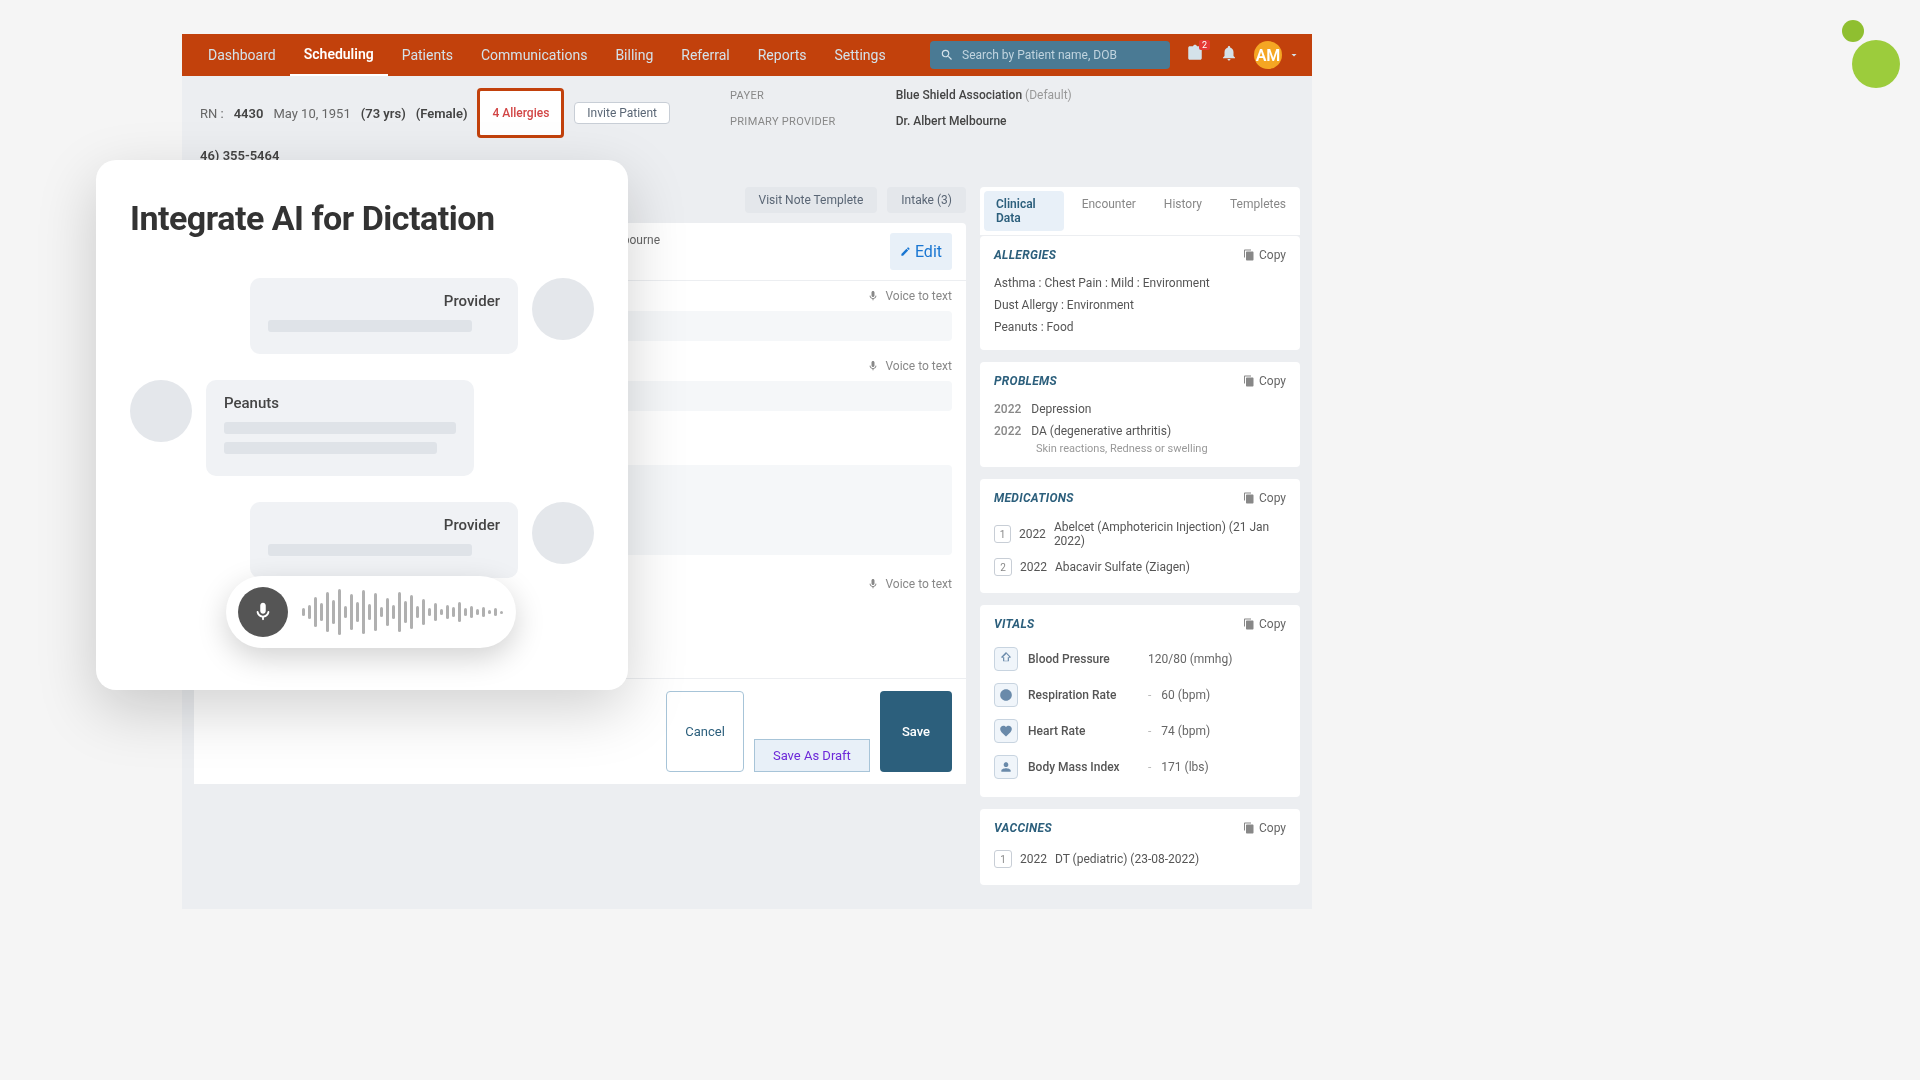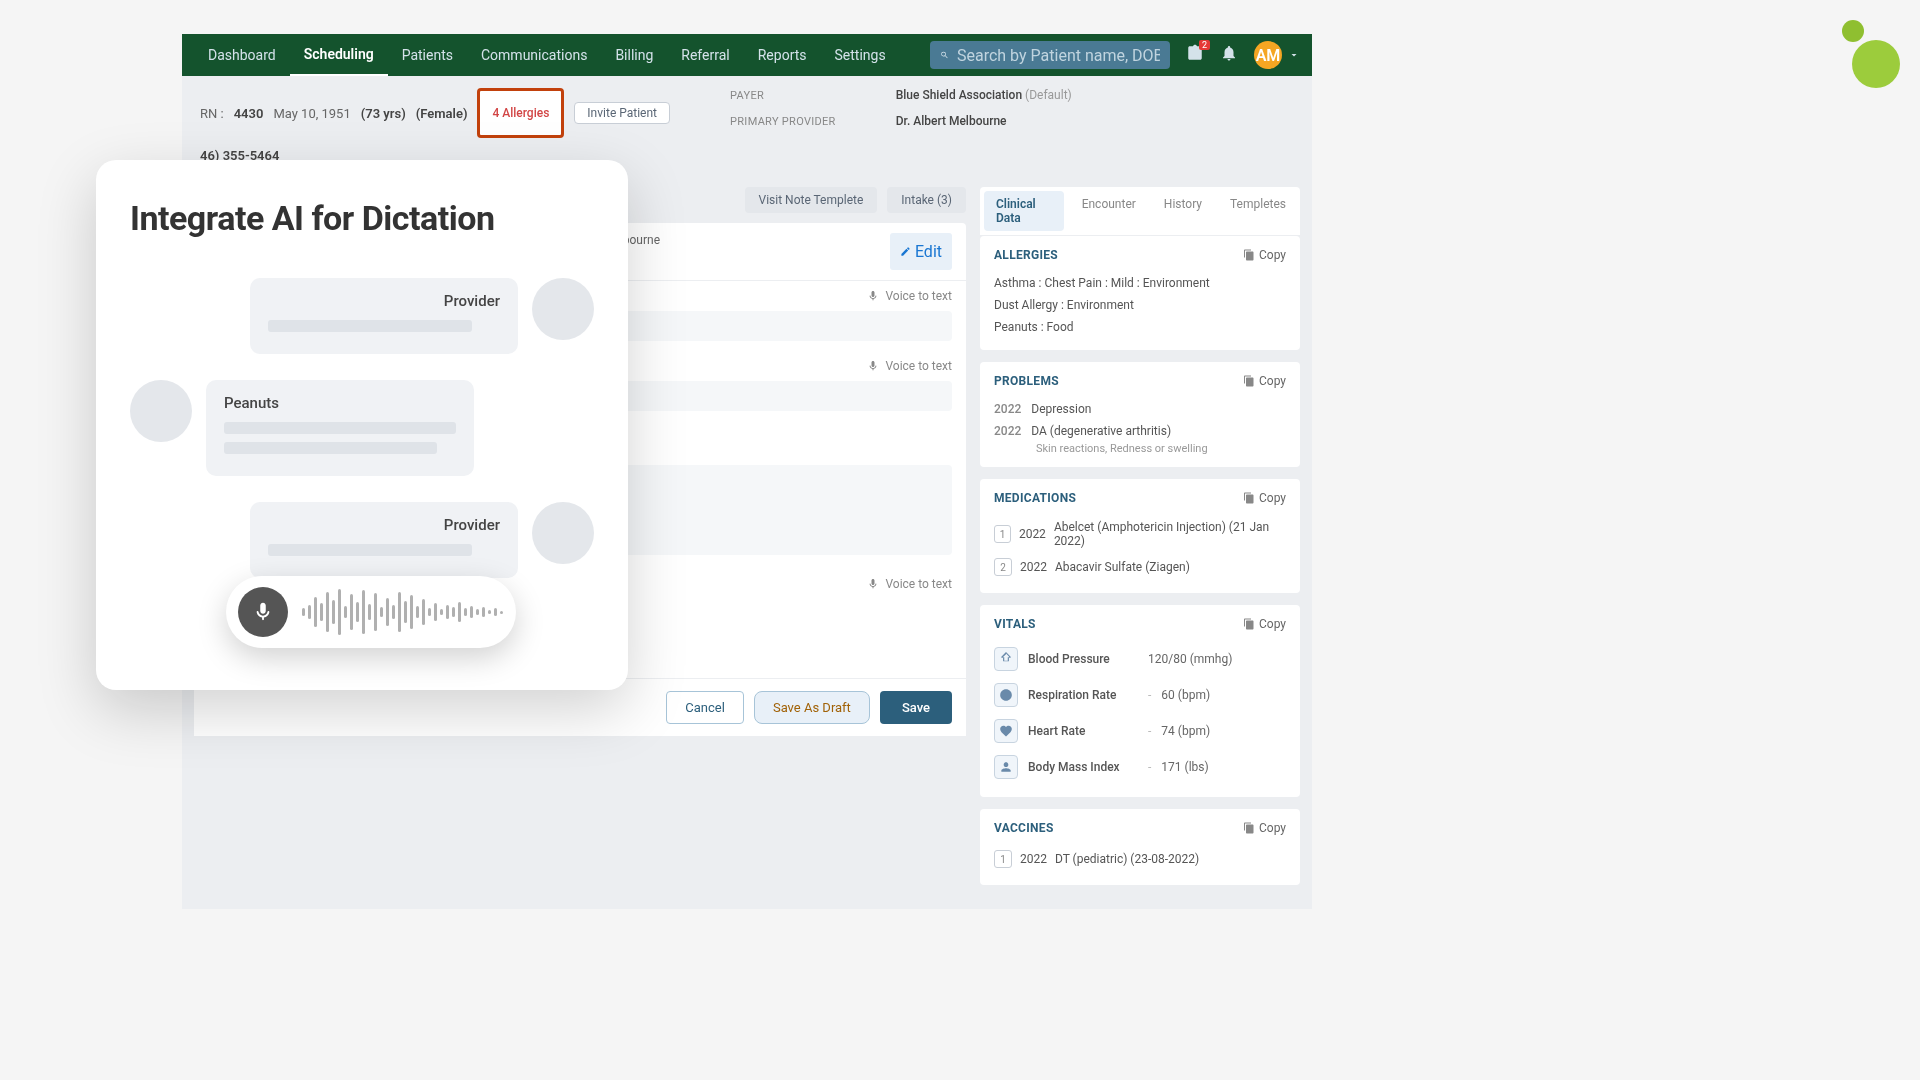--- a/index.html
+++ b/index.html
@@ -7,27 +7,27 @@
 
 
 .green-dots { position:absolute; top:20px; right:20px; }
 .green-dots .big { width:48px; height:48px; border-radius:50%; background:#9ccc3c; position:absolute; top:20px; right:0; }
 .green-dots .small { width:22px; height:22px; border-radius:50%; background:#8fbf30; position:absolute; top:0; right:36px; }
 
 
 .app { position:absolute; left:182px; top:34px; width:1130px; background:#fff; }
 
 
-.nav { background:#14532d; height:42px; display:flex; align-items:center; padding:0 12px; color:#fff; }
+.nav { background:#c2410c; height:42px; display:flex; align-items:center; padding:0 12px; color:#fff; }
 .nav-item { padding:0 14px; height:42px; display:flex; align-items:center; font-size:14px; color:#d4e2ea; cursor:pointer; }
 .nav-item.active { color:#fff; font-weight:600; border-bottom:2px solid #fff; }
 .nav-spacer { flex:1; }
 .search-box { background:#4a7a94; border-radius:4px; height:28px; display:flex; align-items:center; padding:0 10px; width:240px; }
 .search-box svg { width:14px; height:14px; fill:#d4e2ea; margin-right:8px; }
-.search-box input { background:transparent; border:none; outline:none; color:#fff; font-size:16px; flex:1; }
+.search-box input { background:transparent; border:none; outline:none; color:#fff; font-size:12px; flex:1; }
 .search-box input::placeholder { color:#c0d4df; }
 .nav-icon { margin-left:16px; position:relative; }
 .nav-badge { position:absolute; top:-4px; right:-6px; background:#e53935; color:#fff; font-size:9px; border-radius:2px; padding:0 3px; }
 .avatar-badge { width:28px; height:28px; border-radius:50%; background:#f5a623; color:#fff; display:flex; align-items:center; justify-content:center; font-size:16px; font-weight:600; margin-left:16px; }
 .chevron-sm { margin-left:6px; }
 
 
 .patient-bar { background:#eceef1; padding:12px 18px; display:flex; gap:60px; font-size:13px; color:#666; }
 .patient-left { display:flex; flex-direction:column; gap:10px; }
 .patient-row { display:flex; align-items:center; gap:10px; }
@@ -58,30 +58,30 @@
 .format-bar { display:flex; gap:2px; padding:6px 14px 10px; }
 .format-btn { width:28px; height:28px; border:1px solid #dde3ea; background:#fff; border-radius:3px; display:flex; align-items:center; justify-content:center; font-size:13px; color:#555; }
 .editor-area { margin:0 14px 14px; background:#f5f7f9; height:90px; border-radius:4px; }
 
 .upload-row { display:flex; gap:10px; padding:4px 0; }
 .upload-chip { background:#fff; border:1px solid #dde3ea; border-radius:4px; padding:5px 10px; font-size:11px; color:#666; display:flex; align-items:center; gap:5px; }
 .upload-chip svg { width:12px; height:12px; fill:#888; }
 
 .footer-btns { display:flex; justify-content:flex-end; gap:10px; padding:12px 14px; background:#fff; border-top:1px solid #eceef1; }
 .btn-cancel { background:#fff; border:1px solid #a7c4d8; color:#2c5f7c; padding:8px 18px; border-radius:4px; font-size:13px; cursor:pointer; }
-.btn-draft { background:#e8f0f8; border:1px solid #a7c4d8; color:#a16207; padding:8px 18px; border-radius:8px; font-size:13px; cursor:pointer; }
+.btn-draft { background:#e8f0f8; border:1px solid #a7c4d8; color:#6d28d9; padding:8px 18px; border-radius:0; font-size:13px; cursor:pointer;margin-top:48px; }
 .btn-save { background:#2c5f7c; border:none; color:#fff; padding:8px 22px; border-radius:4px; font-size:13px; font-weight:500; cursor:pointer; }
 
 
 .tabs { display:flex; background:#fff; border-radius:4px 4px 0 0; border-bottom:1px solid #eceef1; }
 .tab { padding:10px 14px; font-size:12px; color:#888; cursor:pointer; }
 .tab.active { background:#e8f0f8; color:#2c5f7c; font-weight:600; border-radius:4px; margin:4px; padding:6px 12px; }
 .panel { background:#fff; border-radius:4px; margin-bottom:12px; padding:12px 14px; }
 .panel-head { display:flex; justify-content:space-between; align-items:center; margin-bottom:10px; }
-.panel-title { font-size:12px; font-weight:700; color:#2c5f7c; letter-spacing:0.3px; }
+.panel-title { font-size:12px; font-weight:700; color:#2c5f7c; letter-spacing:0.3px;font-style:italic; }
 .copy-link { font-size:12px; color:#666; display:flex; align-items:center; gap:4px; cursor:pointer; }
 .copy-link svg { width:12px; height:12px; fill:#888; }
 .panel-row { font-size:12px; color:#555; padding:4px 0; display:flex; gap:10px;align-items:center; }
 .panel-row .yr { color:#888; font-weight:500; }
 .panel-row .txt { flex:1; }
 .panel-sub { font-size:11px; color:#999; padding-left:42px; }
 .med-row { display:flex; align-items:center; gap:8px; font-size:12px; color:#555; padding:5px 0; }
 .num-icon { width:18px; height:18px; border:1px solid #c8ced6; border-radius:3px; display:flex; align-items:center; justify-content:center; font-size:10px; color:#888; }
 .vital-row { display:flex; align-items:center; gap:10px; font-size:12px; color:#555; padding:6px 0; }
 .vital-icon { width:24px; height:24px; border:1px solid #c8d4e0; border-radius:4px; background:#f0f5fa; display:flex; align-items:center; justify-content:center; }

